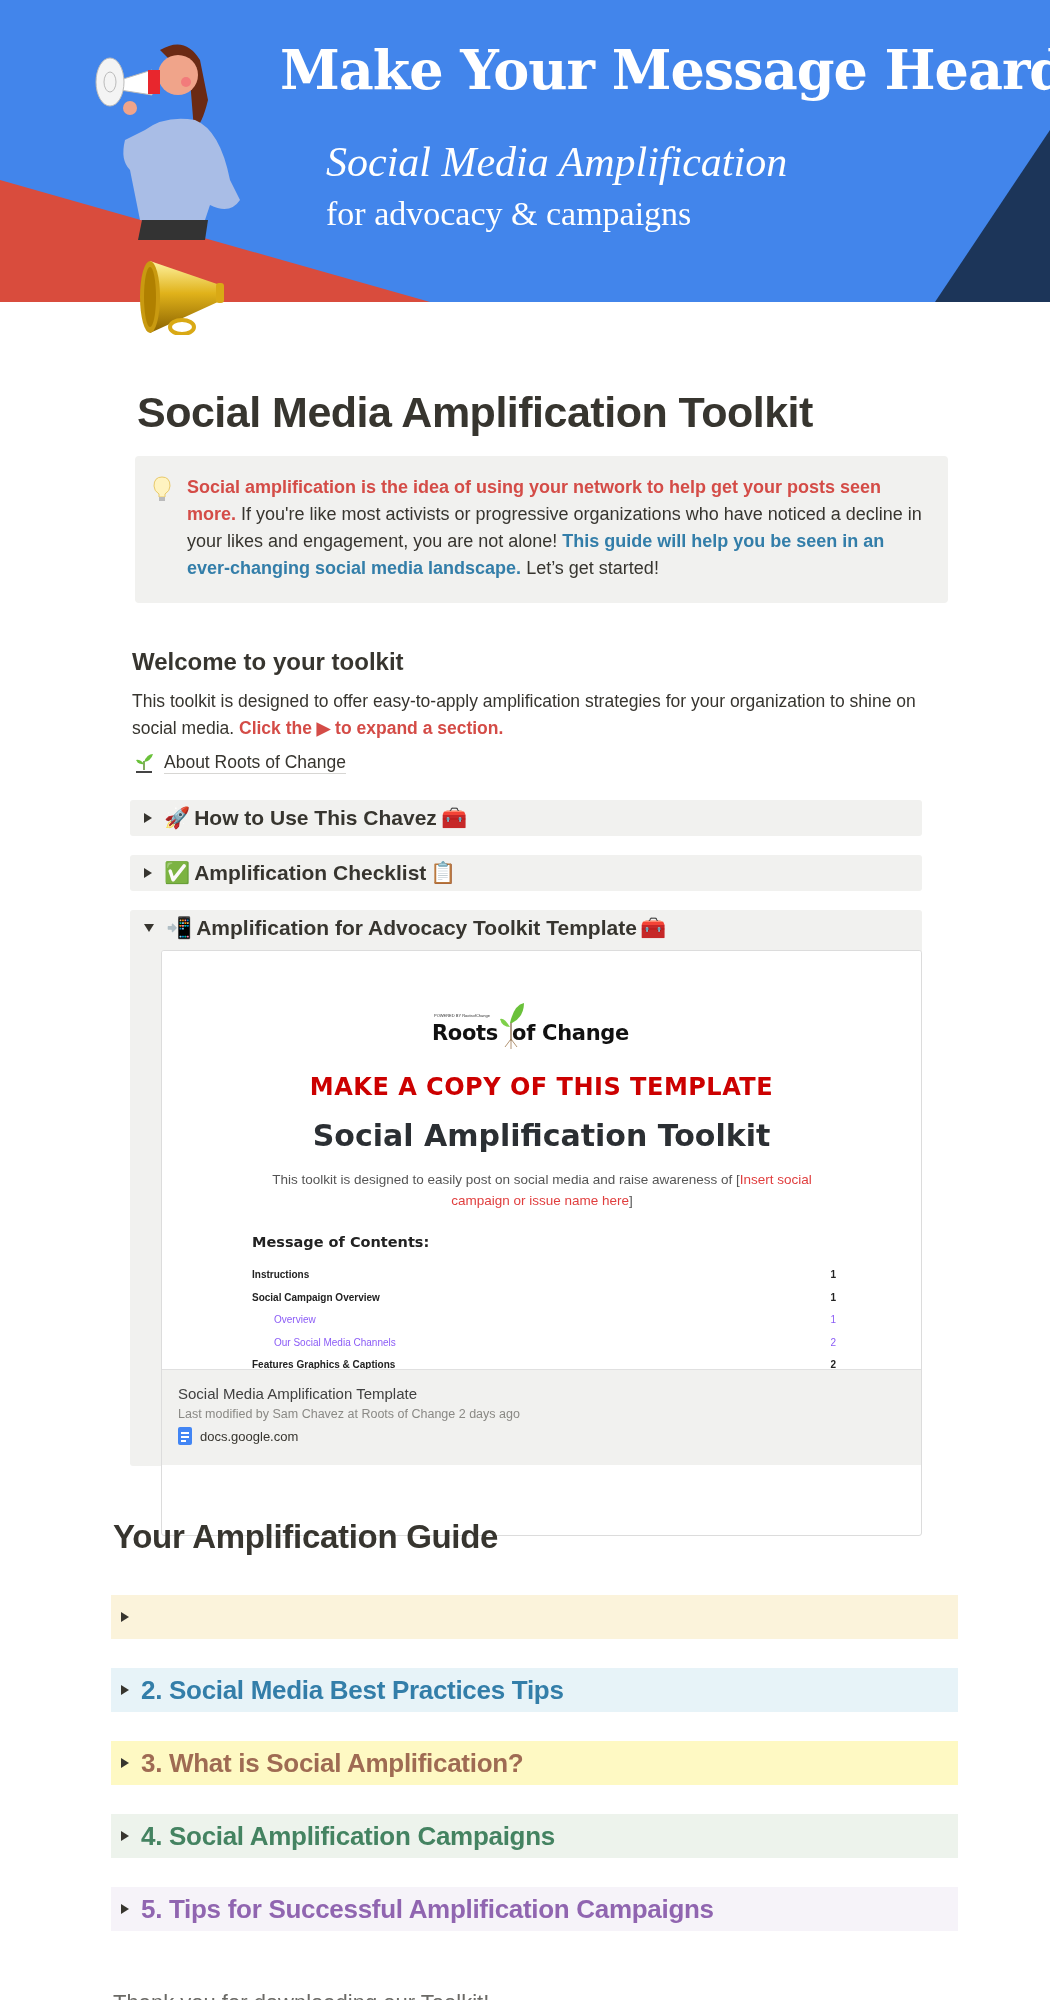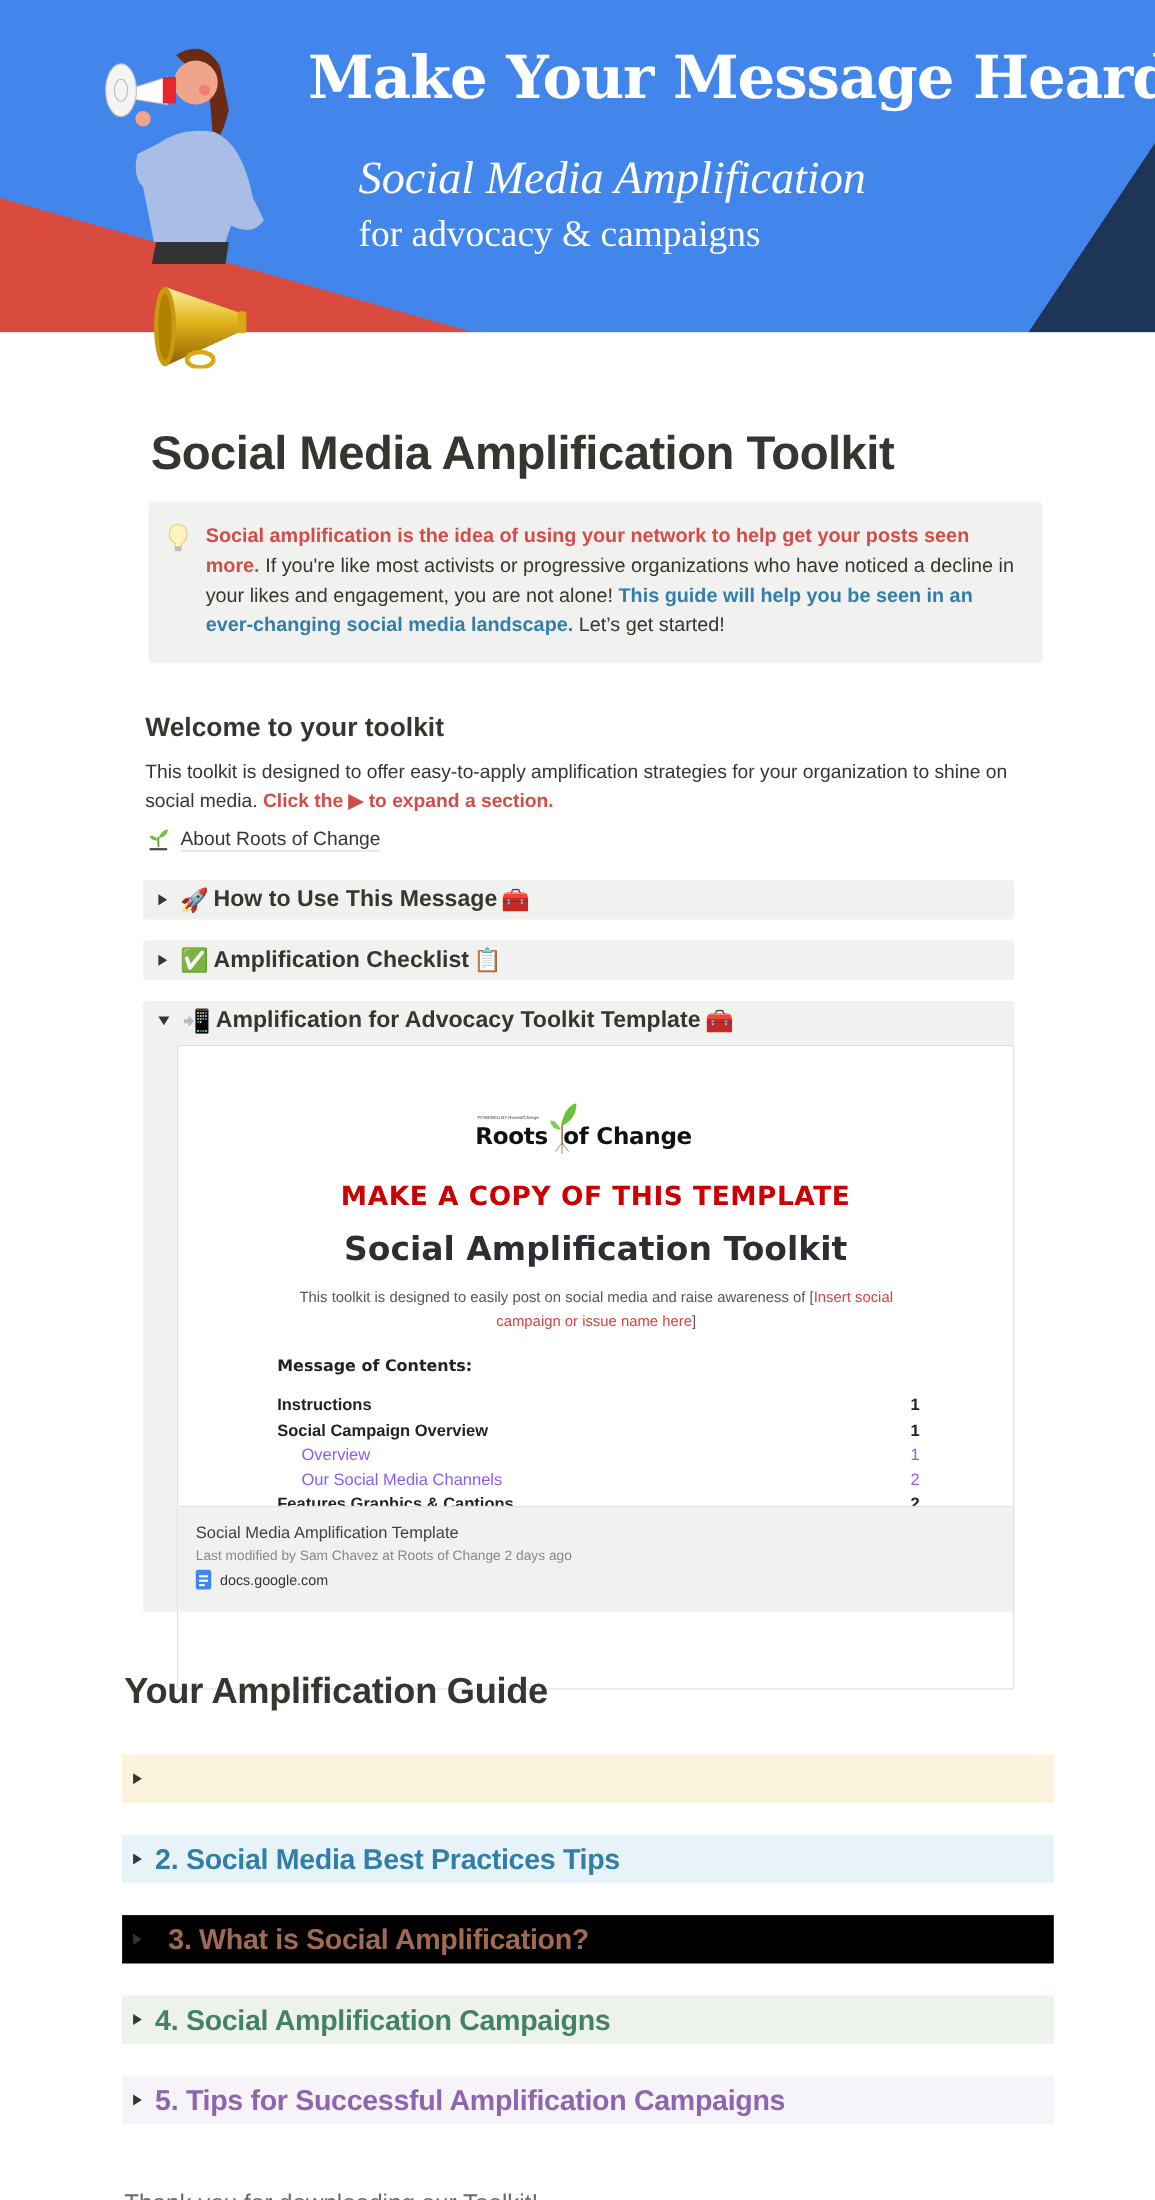--- a/index.html
+++ b/index.html
@@ -45,21 +45,21 @@
   .doc-preview { position: absolute; left: 0; top: 0; width: 759px; height: 418px; overflow: hidden; background: #fff; }
   .roc-logo { position: absolute; left: 270px; top: 52px; width: 240px; height: 60px; }
   .roc-logo .tiny { position: absolute; left: 2px; top: 10px; font-size: 4px; color: #333; }
   .roc-logo .name { position: absolute; left: 0; top: 18px; font-family: "DejaVu Sans", sans-serif; font-weight: bold; font-size: 21px; color: #111; white-space: nowrap; letter-spacing: -0.3px; }
   .make-copy { position: absolute; left: 0; width: 759px; top: 122px; text-align: center; font-family: "DejaVu Sans", sans-serif; font-weight: bold; font-size: 24px; color: #cc0000; letter-spacing: 0.5px; }
   .sat { position: absolute; left: 0; width: 759px; top: 167px; text-align: center; font-family: "DejaVu Sans", sans-serif; font-weight: bold; font-size: 30px; color: #2b2f33; }
   .doc-desc { position: absolute; left: 90px; width: 580px; top: 218px; text-align: center; font-size: 13.5px; line-height: 21px; color: #555; }
   .doc-desc .ph { color: #e03e3e; }
   .toc-title { position: absolute; left: 90px; top: 283px; font-family: "DejaVu Sans", sans-serif; font-weight: bold; font-size: 14.5px; color: #222; }
   .toc { position: absolute; left: 90px; top: 318px; width: 584px; }
-  .toc-row { display: flex; justify-content: space-between; height: 22.5px; font-size: 15px; text-align: right; }
+  .toc-row { display: flex; justify-content: space-between; height: 22.5px; font-size: 10px; text-align: right; }
   .toc-row.l1 { font-weight: bold; color: #222; }
   .toc-row.l2 { color: #8b5cf6; padding-left: 22px; }
 
   .embed-footer { position: absolute; left: 0; top: 418px; width: 759px; height: 96px; background: #f1f1ef; border-top: 1px solid #e0e0e0; padding: 14px 16px; }
   .ef-title { font-size: 15px; color: #404040; line-height: 20px; }
   .ef-sub { font-size: 12.5px; color: #8a8985; margin-top: 3px; }
   .ef-src { display: flex; align-items: center; gap: 8px; margin-top: 6px; font-size: 13px; color: #37352f; }
   .gdoc { width: 14px; height: 18px; background: #4285f4; border-radius: 2px; position: relative; }
   .gdoc i { position: absolute; left: 3px; height: 2px; background: #fff; }
 
@@ -141,21 +141,21 @@
     <rect x="2" y="19" width="16" height="2" fill="#444"></rect>
   </svg>
   <span class="lbl">About Roots of Change</span>
 </div>
 
 <div class="toggle" style="top:800px;height:36px;">
   <div class="row">
     <span class="tri"></span>
     <span class="txt">
       <span>🚀</span>
-      <span>How to Use This Message</span>
+      <span>How to Use This Chavez</span>
       <span>🧰</span>
     </span>
   </div>
 </div>
 
 <div class="toggle" style="top:855px;height:36px;">
   <div class="row">
     <span class="tri"></span>
     <span class="txt">
       <span>✅</span>
@@ -233,21 +233,21 @@
 
 <h2 class="h2">Your Amplification Guide</h2>
 <div id="guide">
     <div class="gtoggle" style="top: 1595px; background: rgb(251, 243, 219);">
       <span class="tri"></span>
     </div>
     <div class="gtoggle" style="top: 1668px; background: rgb(231, 243, 248);">
       <span class="tri"></span>
       <span class="txt" style="color: rgb(51, 126, 169);">2. Social Media Best Practices Tips</span>
     </div>
-    <div class="gtoggle" style="top: 1741px; background: #000000; gap: 12px;">
+    <div class="gtoggle" style="top: 1741px; background: #fef9c3;">
       <span class="tri"></span>
       <span class="txt" style="color: rgb(159, 107, 83);">3. What is Social Amplification?</span>
     </div>
     <div class="gtoggle" style="top: 1814px; background: rgb(237, 243, 236);">
       <span class="tri"></span>
       <span class="txt" style="color: rgb(68, 131, 97);">4. Social Amplification Campaigns</span>
     </div>
     <div class="gtoggle" style="top: 1887px; background: rgb(246, 243, 249);">
       <span class="tri"></span>
       <span class="txt" style="color: rgb(144, 101, 176);">5. Tips for Successful Amplification Campaigns</span>

